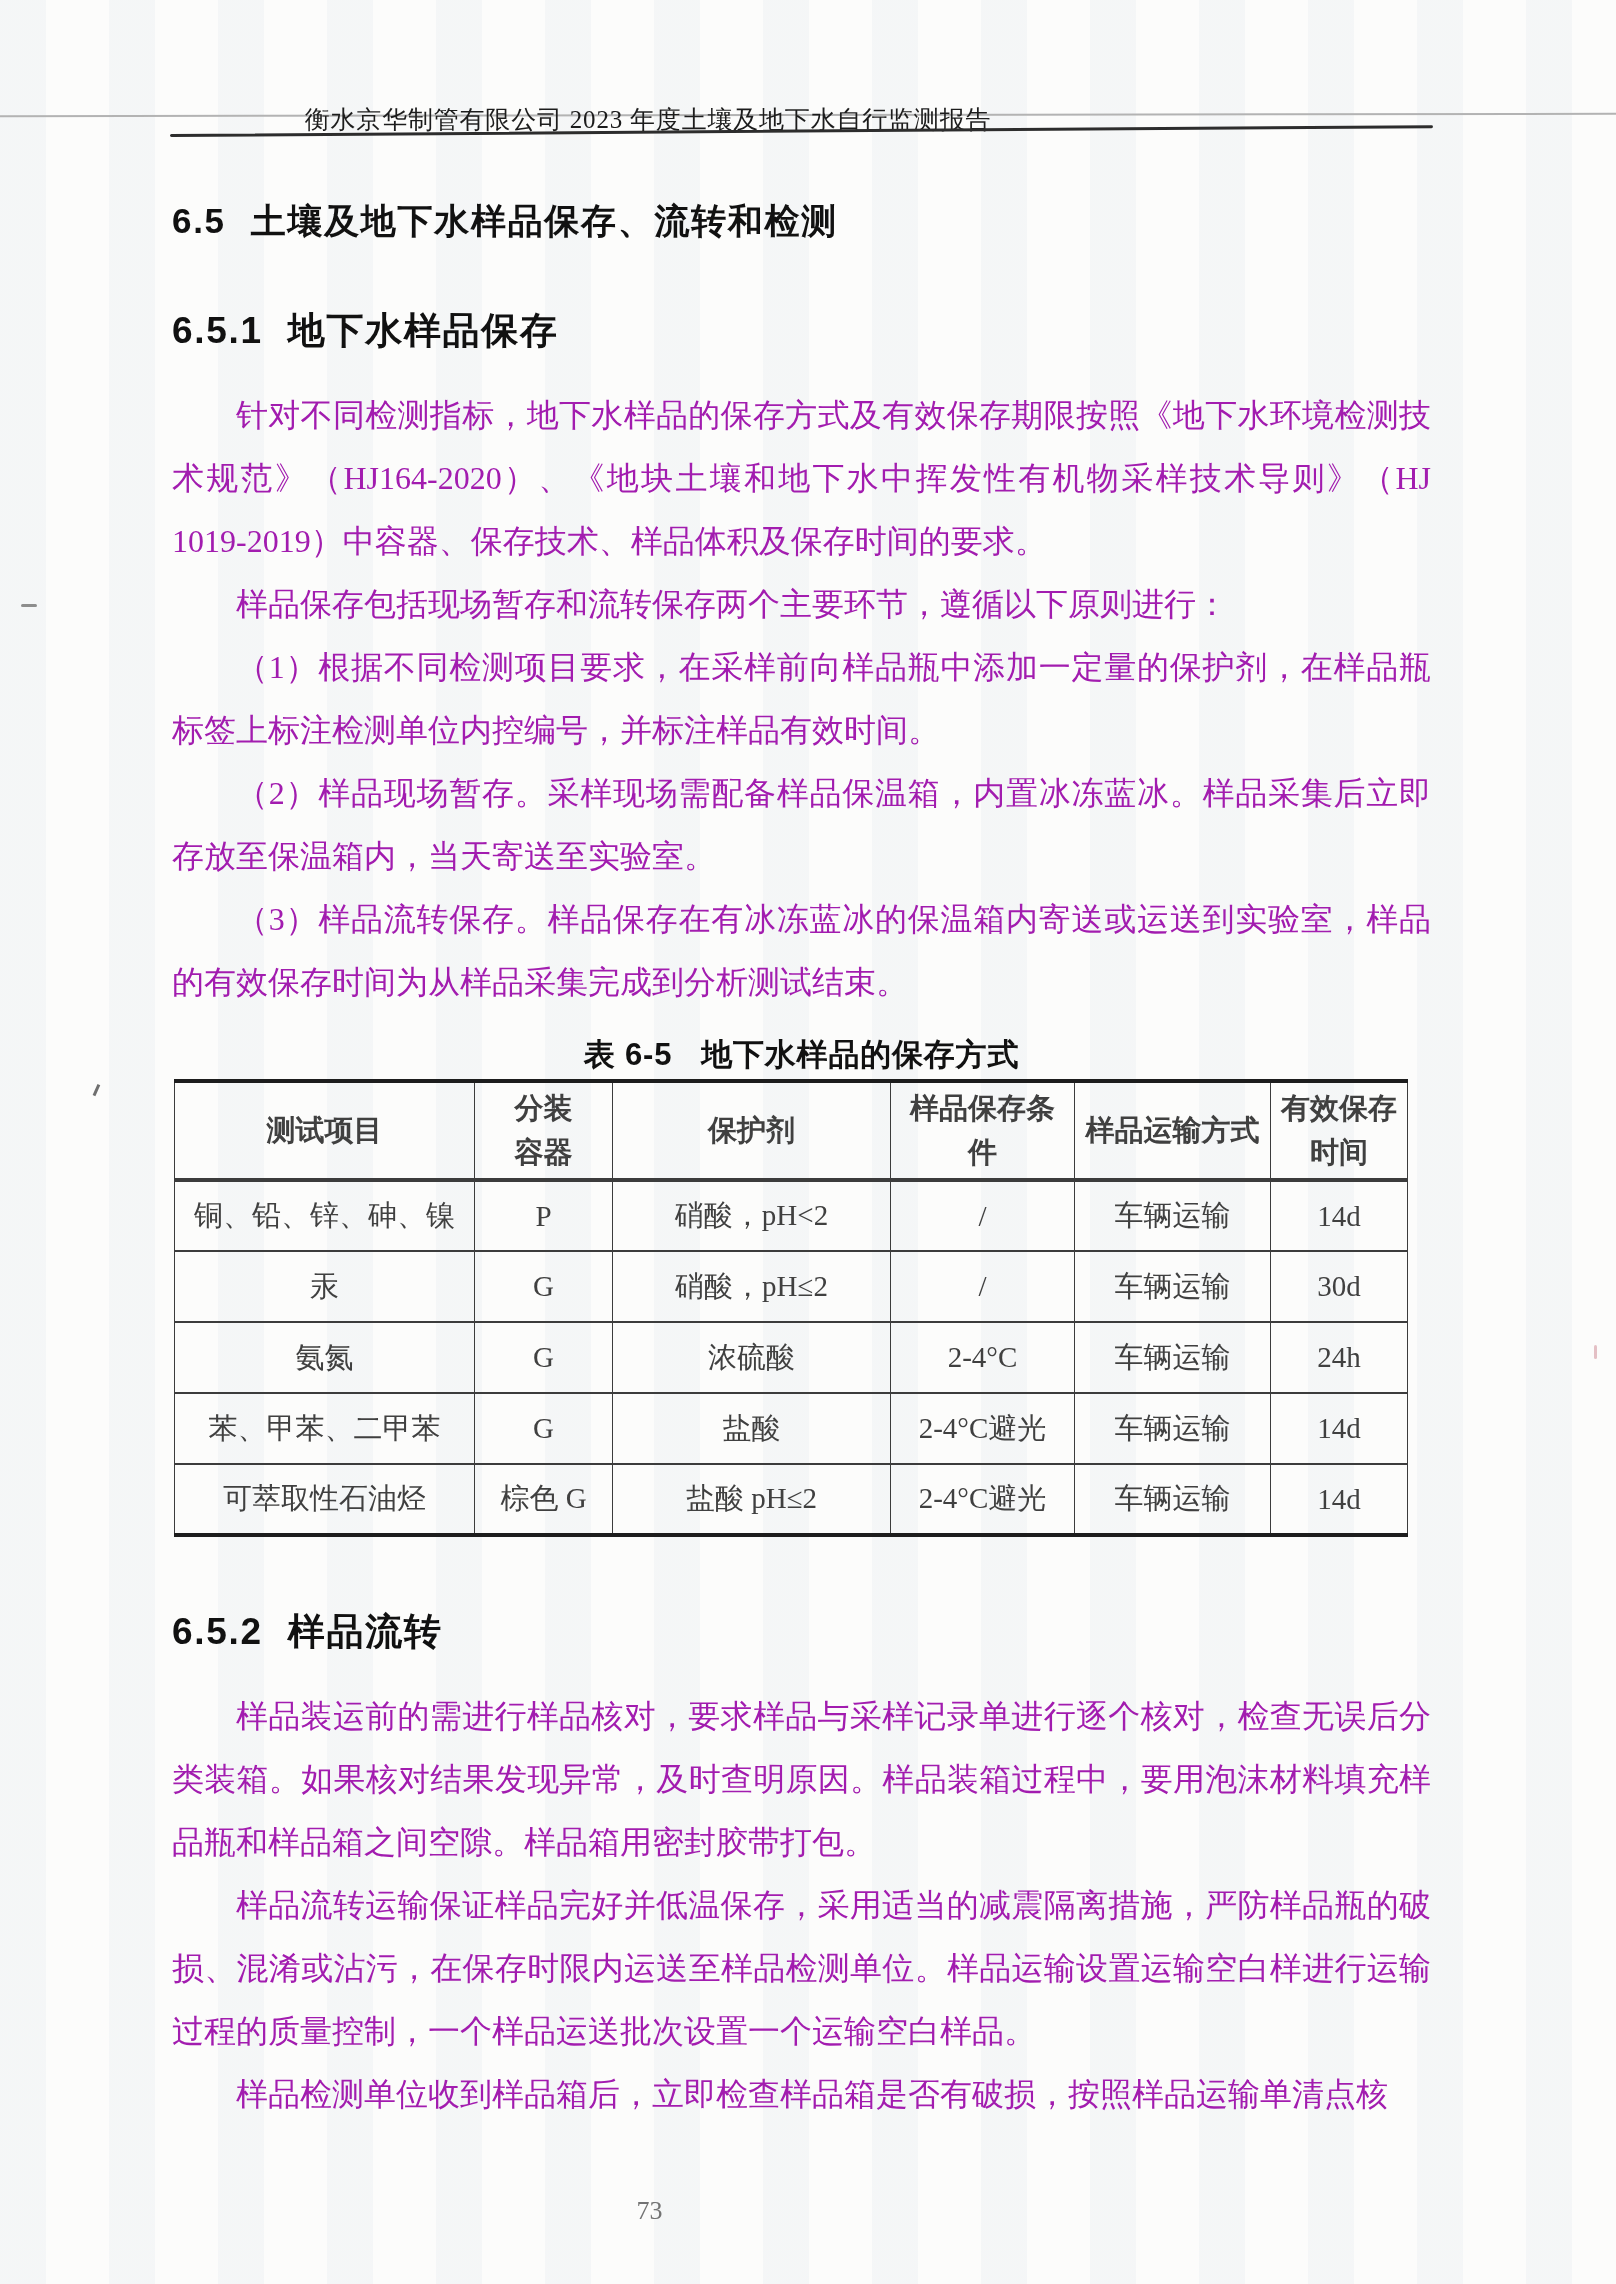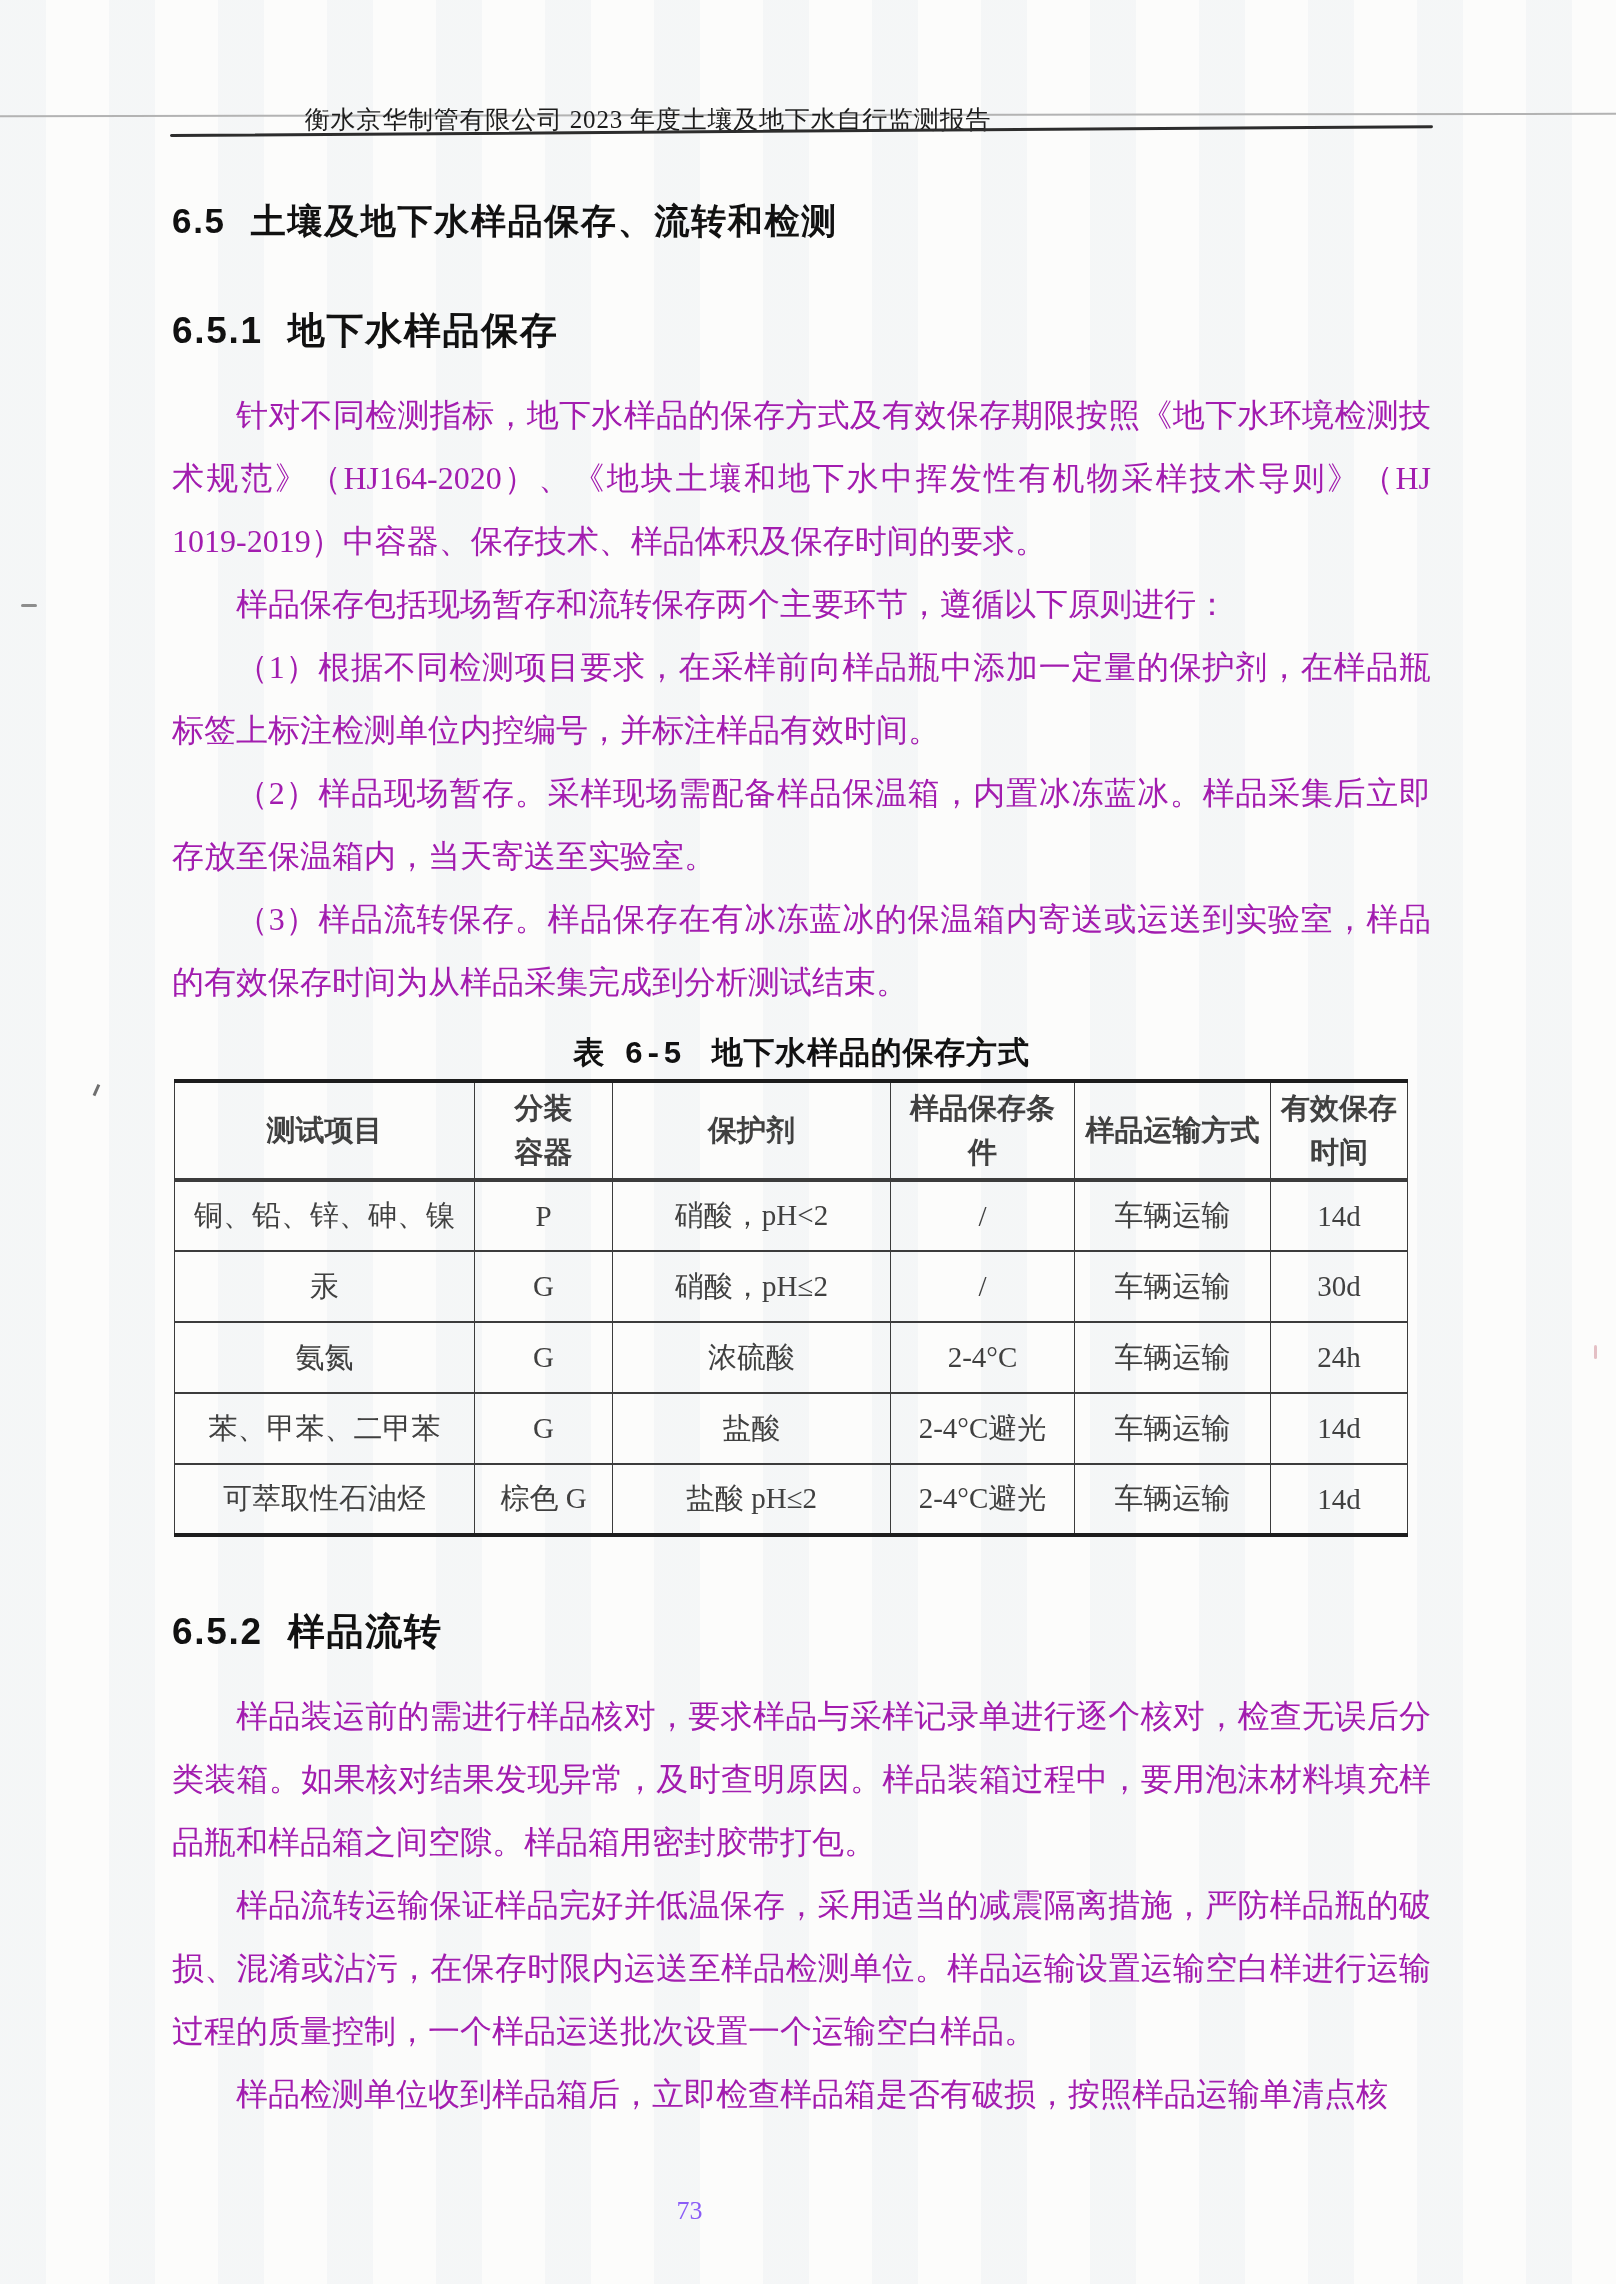--- a/index.html
+++ b/index.html
@@ -59,21 +59,21 @@
     font-size:32px;line-height:63px;text-align:justify;color:#a21caf;
   }
   .body-651{top:384px;}
   .body-652{top:1685px;}
   .body-block p{margin:0;text-indent:64px;}
 
   
   .tbl-caption{
     position:absolute;top:1036px;left:172px;width:1259px;
     text-align:center;
-    font-family:Liberation Mono, monospace;
+    font-family:Liberation Sans, sans-serif;
     font-size:31px;font-weight:bold;letter-spacing:0.8px;color:#111;
     line-height:37px;
   }
   .tbl-caption .cap-label{margin-right:29px;}
   table.gw{
     position:absolute;top:1079px;left:174px;width:1233px;
     border-collapse:collapse;table-layout:fixed;
     font-size:29px;color:#404040;
     border-top:4.2px solid #1d1d1d;border-bottom:4.2px solid #1d1d1d;
     border-left:1.7px solid #3c3c3c;border-right:1.7px solid #3c3c3c;
@@ -89,21 +89,21 @@
   table.gw th{
     font-family:"Liberation Sans","DejaVu Sans",sans-serif;
     font-weight:bold;font-size:29px;
     white-space:pre-line;line-height:1.5;
     border-bottom-width:4.2px;
   }
 
   
   .page-number{
     position:absolute;top:2196px;left:0;width:1299px;
-    text-align:center;font-size:26px;color:#8b5cf6;padding-left:40px;
+    text-align:center;font-size:26px;color:#737373;
   }
 
   
   .artifact-dash{
     position:absolute;top:604px;left:21px;width:16px;height:3.4px;
     background:#8d8d8d;border-radius:1.7px;
   }
   .artifact-tick{
     position:absolute;top:1084px;left:95px;width:2.5px;height:11.8px;
     background:#6f6f6f;transform:rotate(24deg);

